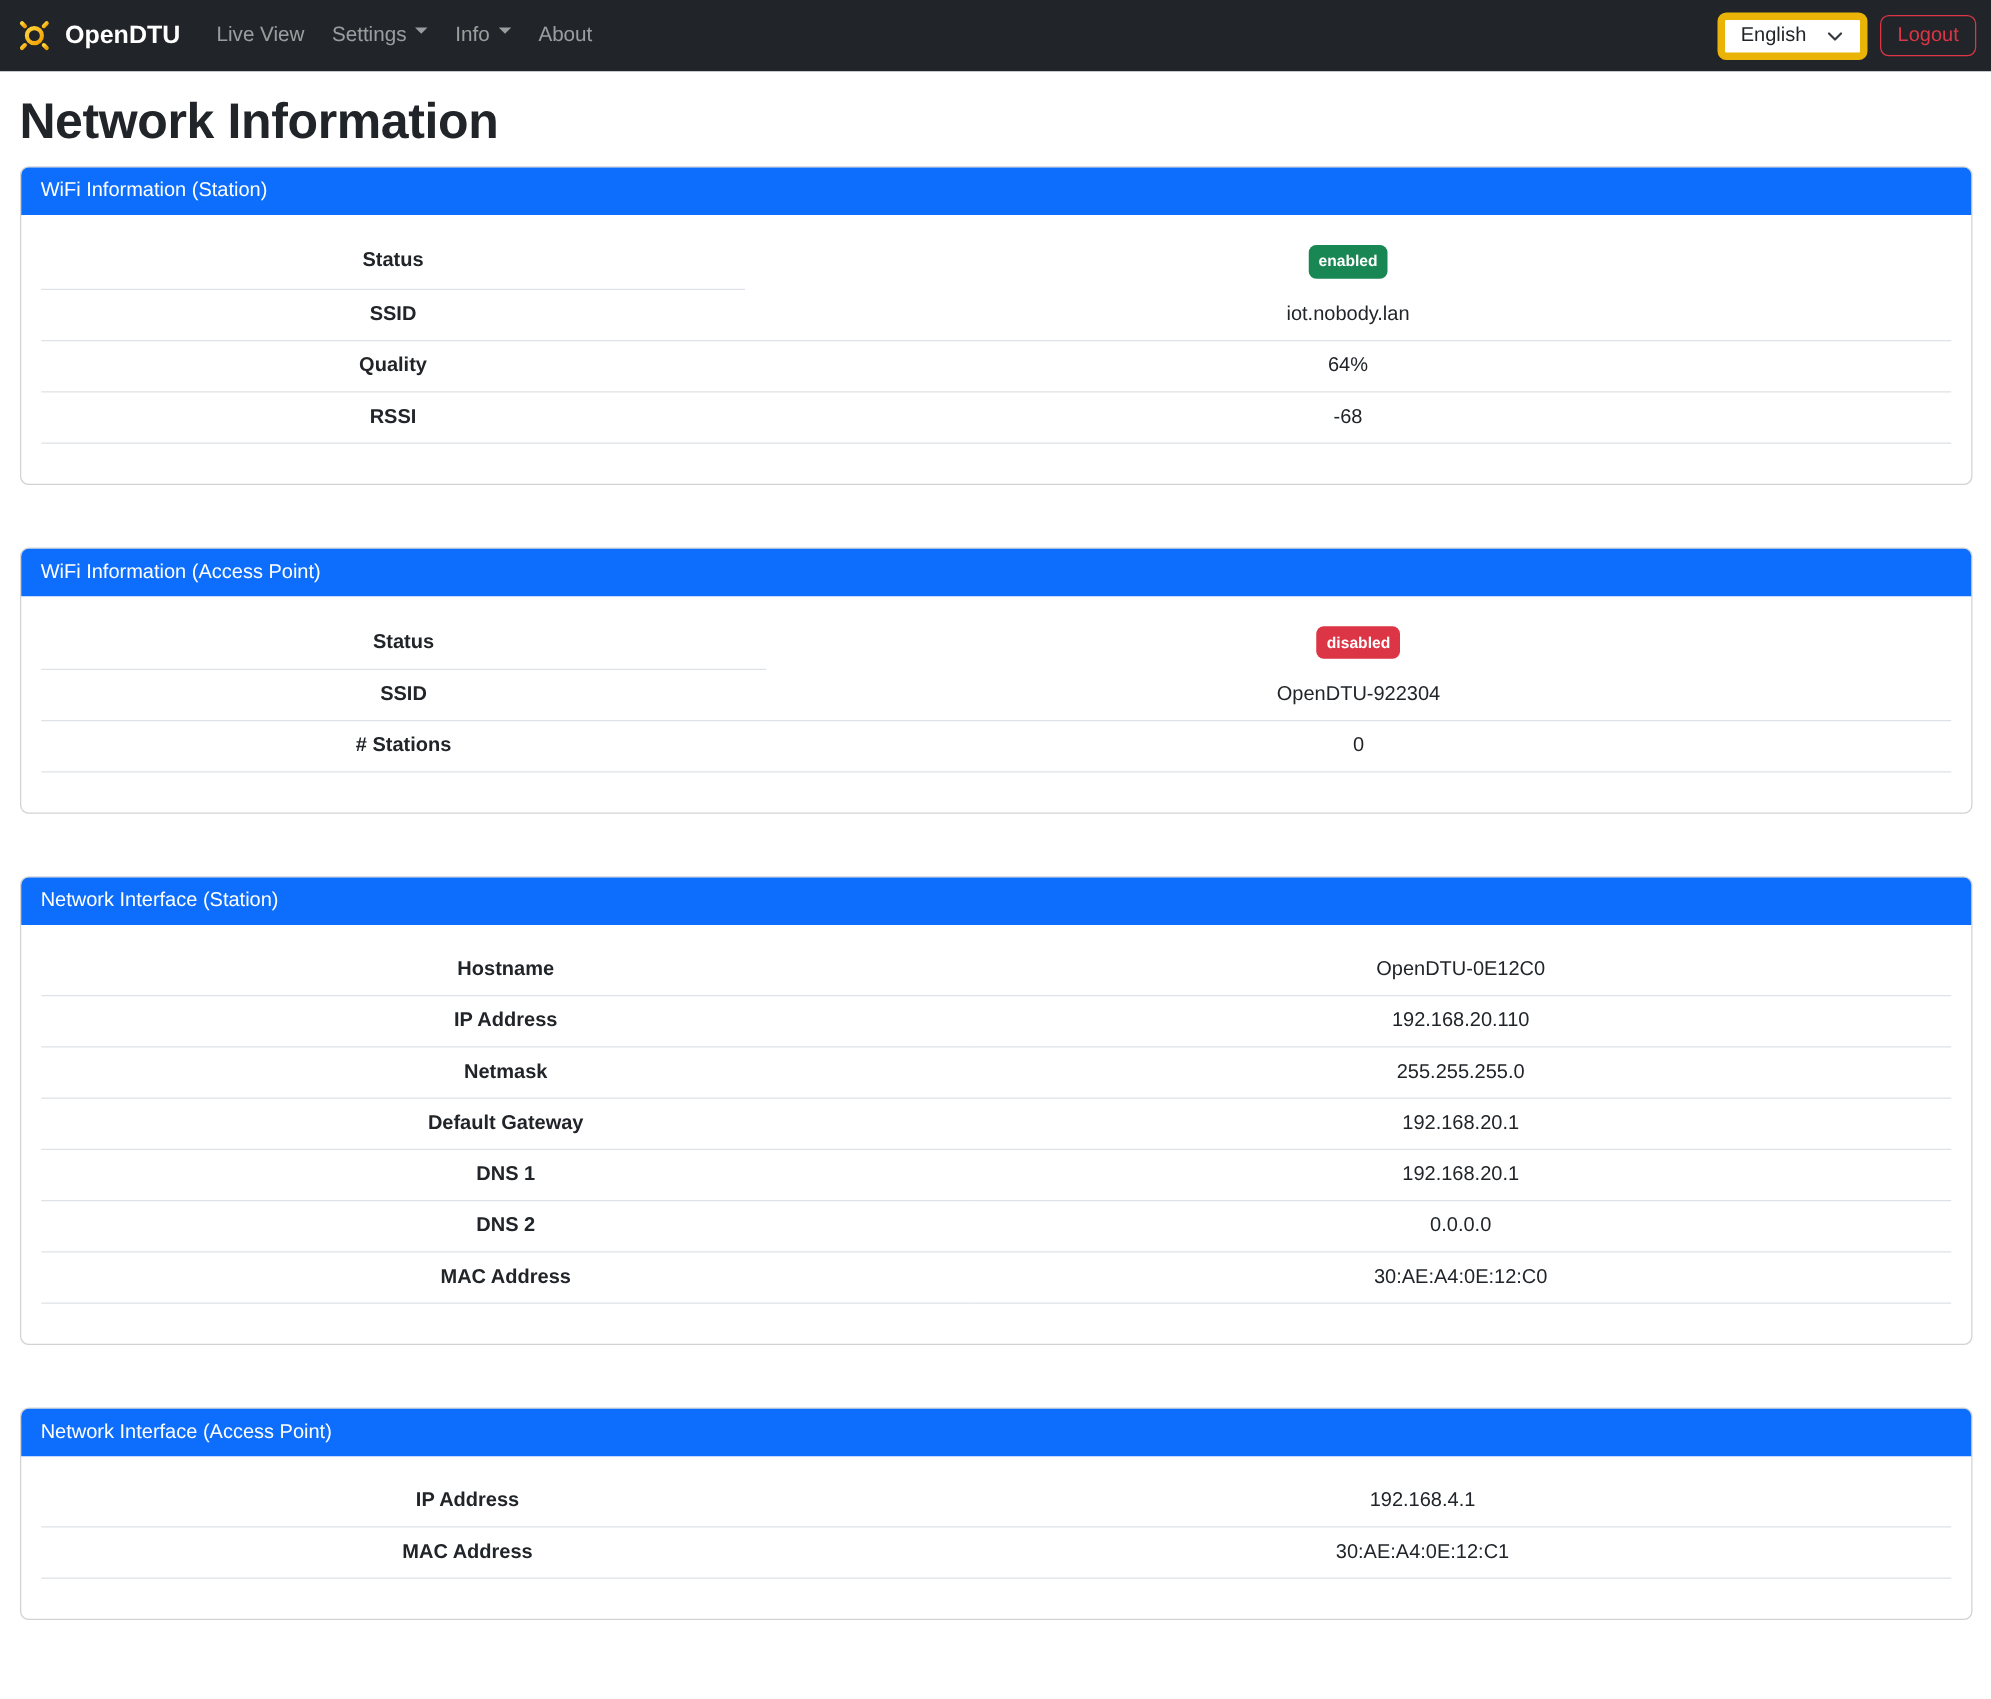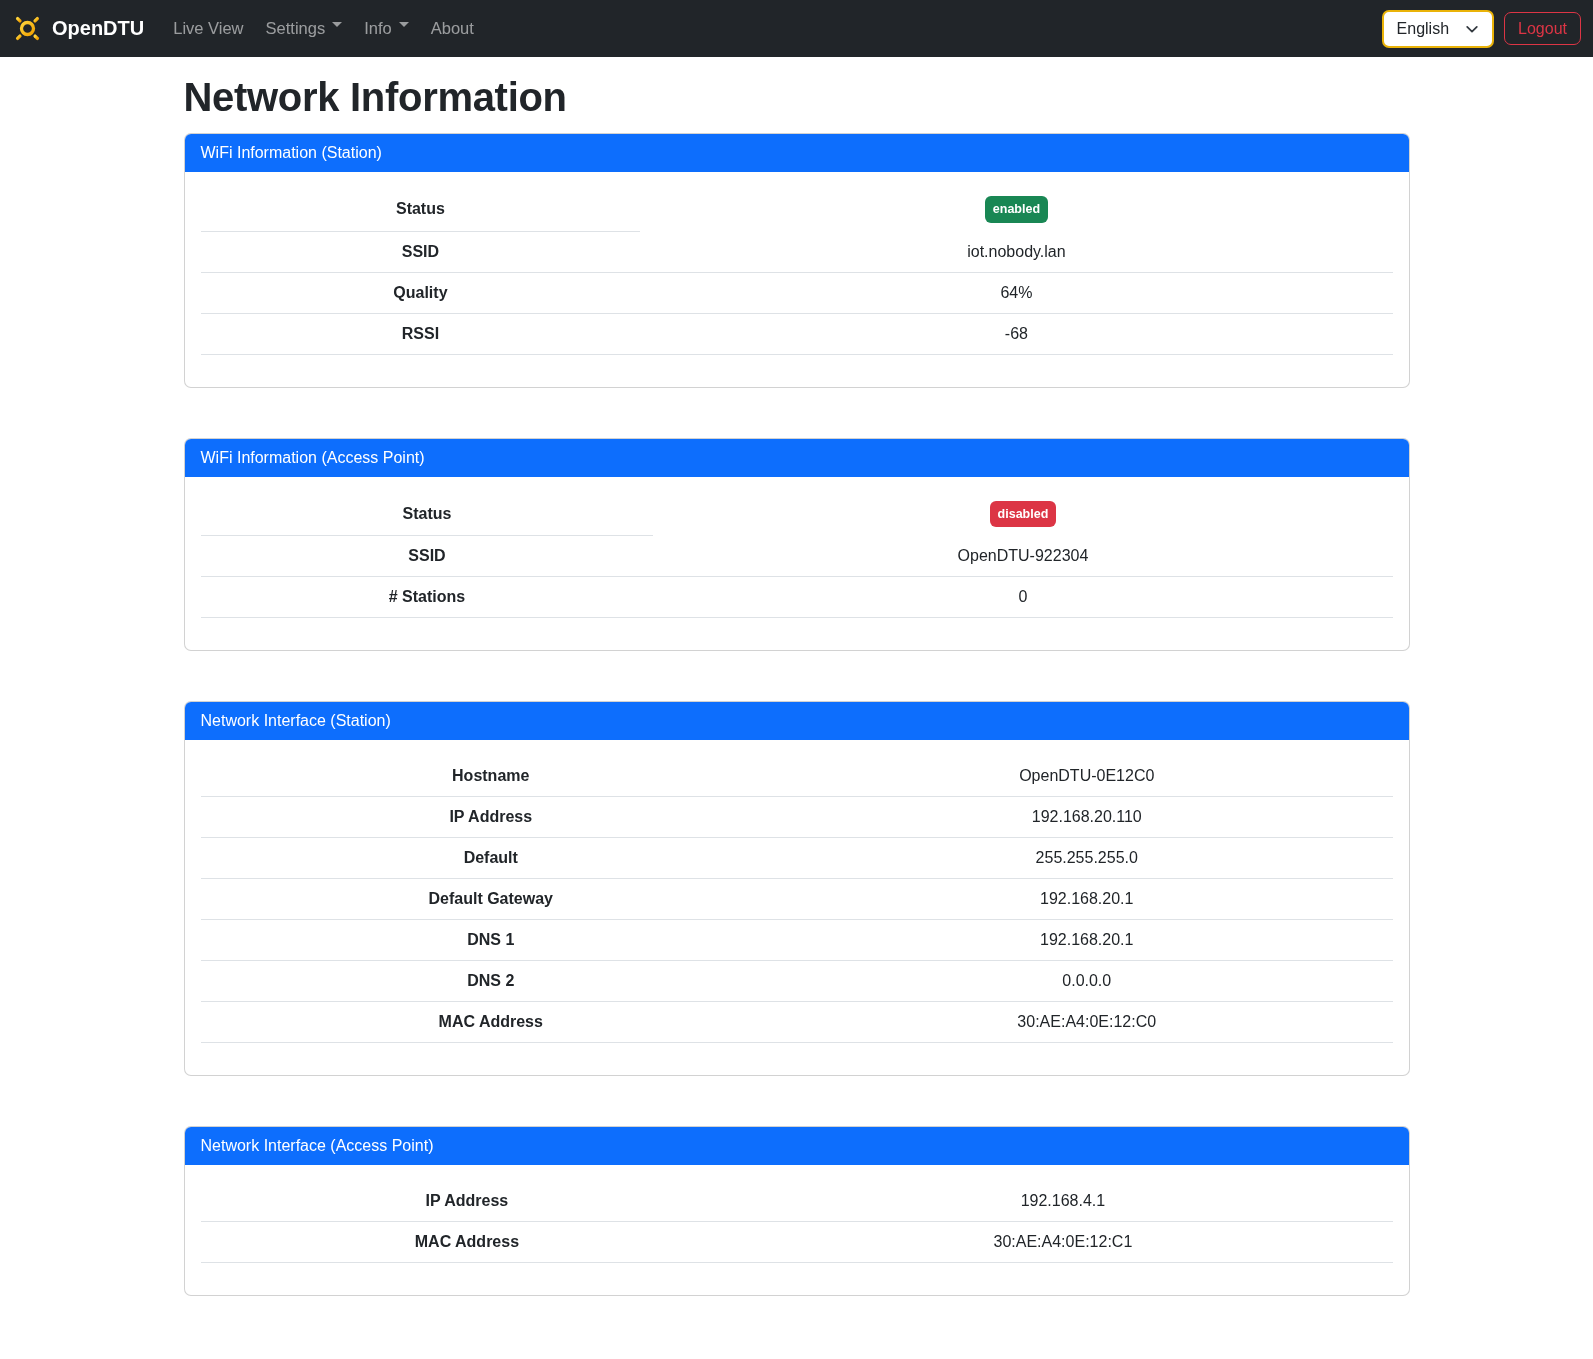--- a/index.html
+++ b/index.html
@@ -47,37 +47,37 @@
   .nav-right { display: flex; align-items: center; gap: 10px; }
   .lang-select {
     background: #ffffff;
     color: #212529;
     border-radius: 7px;
     height: 38px;
     padding: 0 13px;
     display: flex; align-items: center; gap: 16px;
     font-size: 16px;
     cursor: pointer;
-    border: 2px solid #eab308;
+    border: 6px solid #eab308;
   }
   .logout-btn {
     background: transparent;
     color: #dc3545;
     border: 1px solid #dc3545;
     border-radius: 7px;
     padding: 7px 13px;
     font-size: 16px;
     font-family: "Liberation Sans", sans-serif;
     cursor: pointer;
     height: 33px;
   }
 
   
   .container {
-    width: 1226px;
+    width: 1562px;
     margin: 0 auto;
     padding: 0;
   }
   h1.page-title {
     font-size: 40px;
     font-weight: 600;
     margin: 18px 0 13px 0;
     color: #212529;
     letter-spacing: -0.3px;
   }
@@ -249,21 +249,21 @@
         <tbody>
           <tr>
             <th>Hostname</th>
             <td>OpenDTU-0E12C0</td>
           </tr>
           <tr>
             <th>IP Address</th>
             <td>192.168.20.110</td>
           </tr>
           <tr>
-            <th>Default</th>
+            <th>Netmask</th>
             <td>255.255.255.0</td>
           </tr>
           <tr>
             <th>Default Gateway</th>
             <td>192.168.20.1</td>
           </tr>
           <tr>
             <th>DNS 1</th>
             <td>192.168.20.1</td>
           </tr>

